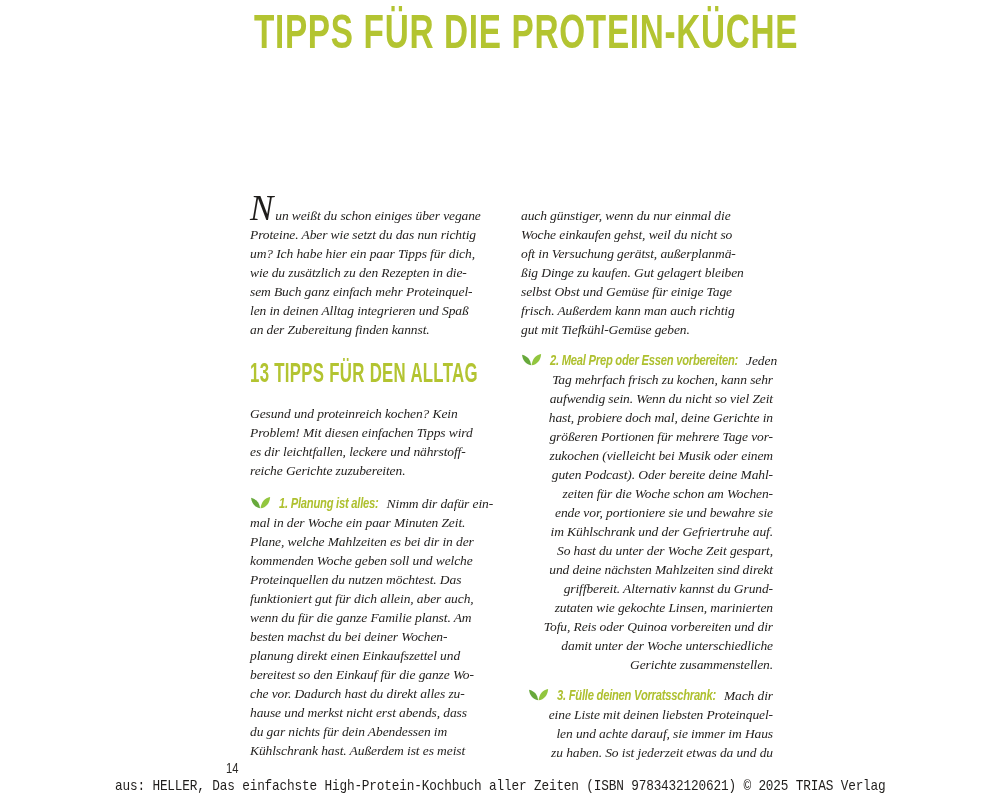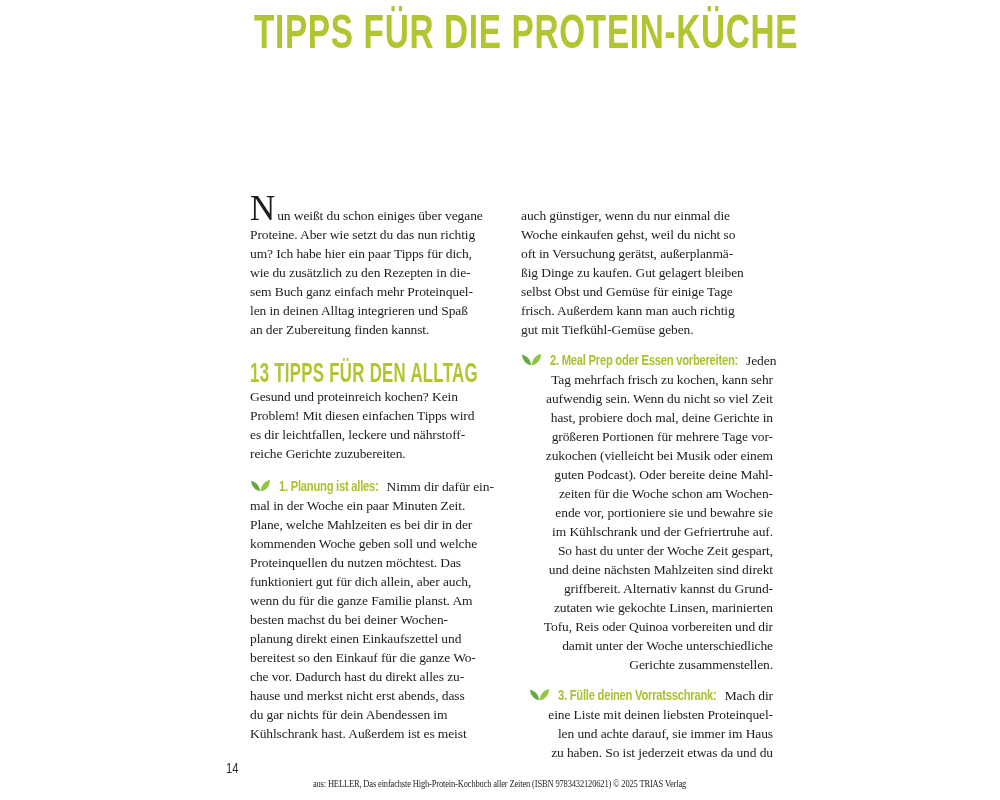--- a/index.html
+++ b/index.html
@@ -33,23 +33,23 @@
   }
   h2.subhead .squeeze { display:inline-block; transform:scaleX(0.60); transform-origin:0 0; letter-spacing:0.5px; }
 
   
   .col { position:absolute; top:206px; width:252px; }
   .col-left  { left:250px; }
   .col-right { left:521px; }
 
   p.body {
     font-size:13.5px; line-height:19px; letter-spacing:-0.1px;
-    white-space:pre; color:#1f1d1b;
+    white-space:pre; color:#1f1d1b;font-style:italic;
   }
-  p.lead { }
+  p.lead { margin-top:17px; }
   p.tip  { margin-top:14px; }
   .col-right p.tip { margin-top:12px;text-align:right; }
 
   .initial {
     font-size:35px; line-height:0; margin-right:2px;
     font-family:"Liberation Serif", serif;
   }
 
   .tip-label {
     display:inline-block;
@@ -61,22 +61,22 @@
   .leaf { vertical-align:-2px; margin-right:8px; }
 
   .pagenum {
     position:absolute; left:226px; top:760px;
     font-family:"Liberation Sans", sans-serif;
     font-size:14px; color:#2b2926;
     transform:scaleX(0.8); transform-origin:0 0;
   }
   .footer {
     position:absolute; left:0; right:0; top:778px; text-align:center;
-    font-family:Liberation Serif, serif;
-    font-size:10px; color:#201e1c; white-space:nowrap;
+    font-family:Liberation Mono, monospace;
+    font-size:15px; color:#201e1c; white-space:nowrap;
   }
   .footer .squeeze { display:inline-block; transform:scaleX(0.85); letter-spacing:-0.2px; }
 </style>
 </head>
 <body>
 
 <div class="page">
 
   <h1 class="title"><span class="squeeze">TIPPS FÜR DIE PROTEIN-KÜCHE</span></h1>
 

